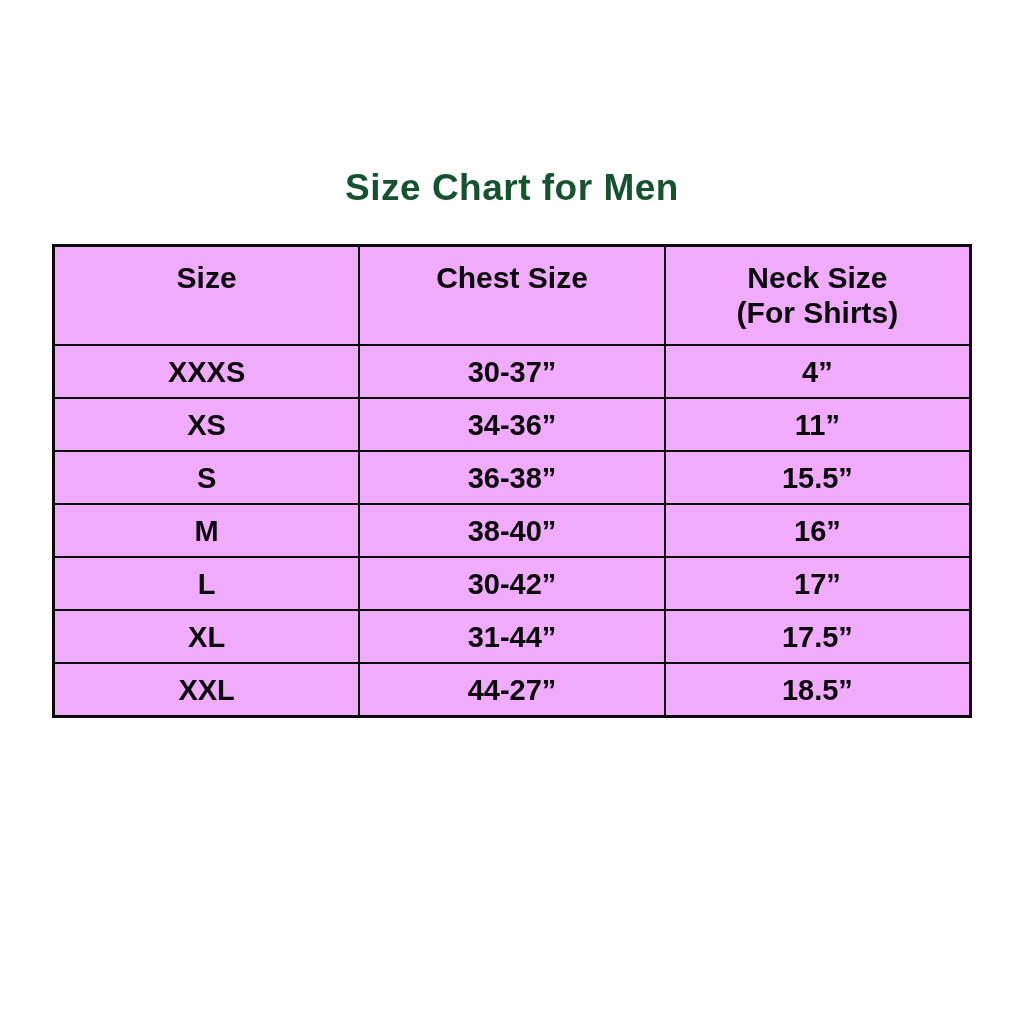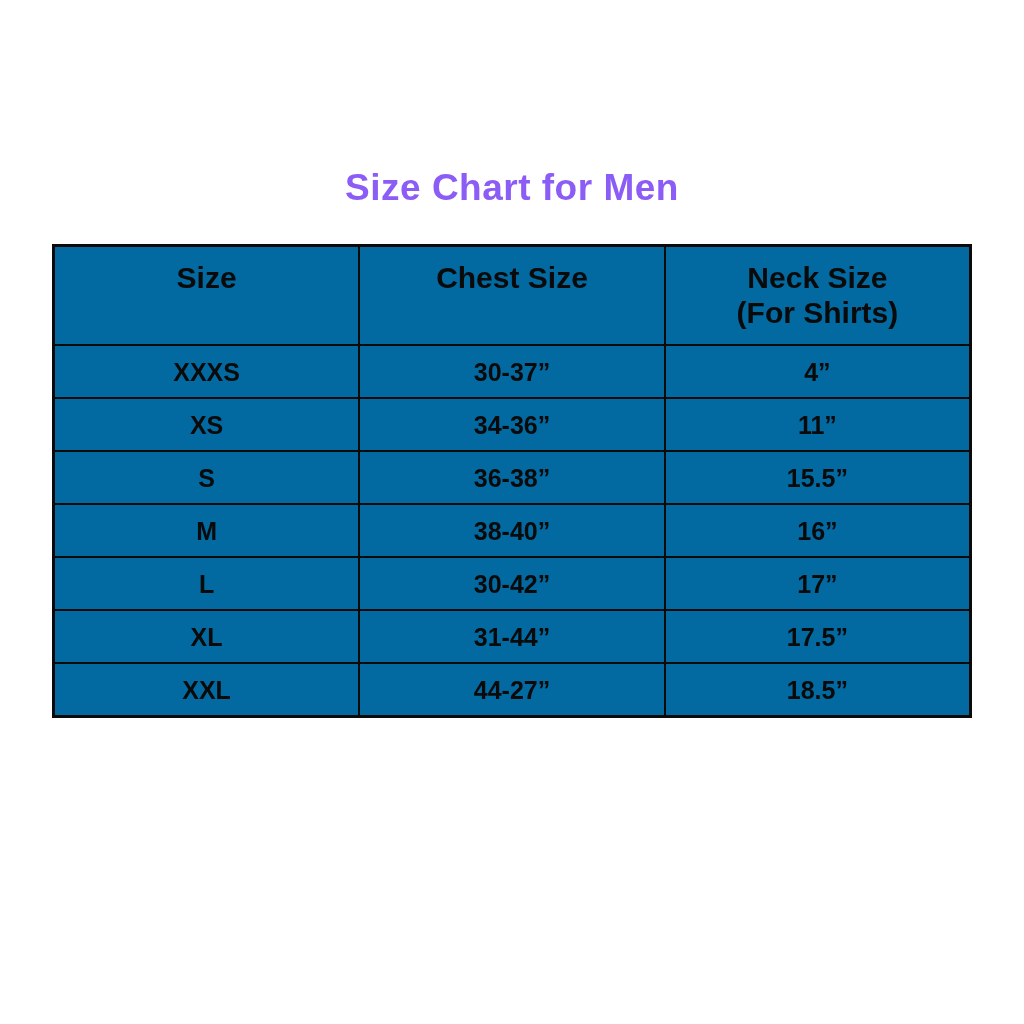--- a/index.html
+++ b/index.html
@@ -19,51 +19,51 @@
     position: absolute;
     top: 168px;
     left: 0;
     width: 1024px;
     margin: 0;
     text-align: center;
     font-size: 37px;
     font-weight: 700;
     line-height: 40px;
     letter-spacing: 0.5px;
-    color: #8b5cf6;
+    color: #14532d;
   }
   .size-table {
     position: absolute;
     left: 52px;
     top: 244px;
     width: 920px;
     border-collapse: collapse;
     table-layout: fixed;
     border: 3px solid #0a0a0a;
     background: #ffffff;
   }
   .size-table th,
   .size-table td {
     border: 2px solid #0a0a0a;
     text-align: center;
     font-weight: 700;
-    background: #0369a1;
+    background: #f0abfc;
     padding: 0;
   }
   .size-table th {
     height: 84px;
     vertical-align: top;
     padding-top: 13px;
     font-size: 30px;
     line-height: 35px;
   }
   .size-table td {
     height: 51px;
     vertical-align: middle;
-    font-size: 25px;
+    font-size: 29px;
     line-height: 28px;
   }
 </style>
 </head>
 <body>
 
 <div>
 
   <h1 class="title">Size Chart for Men</h1>
 

